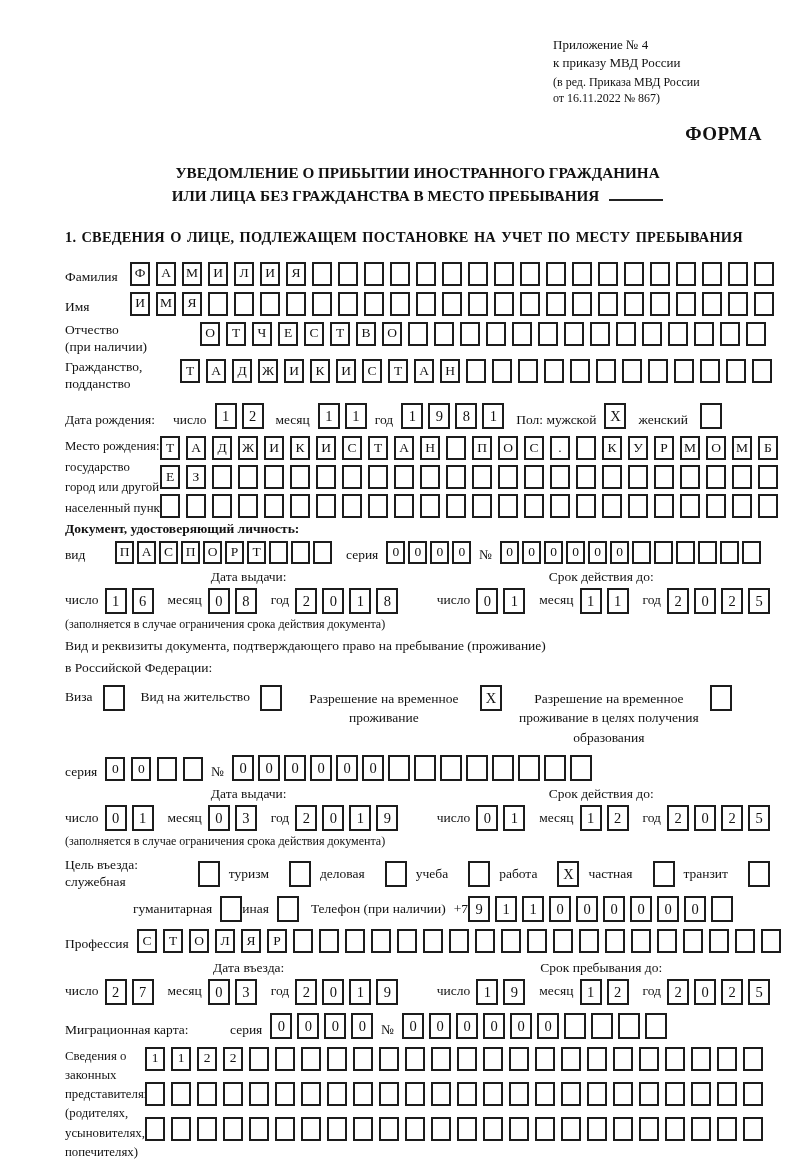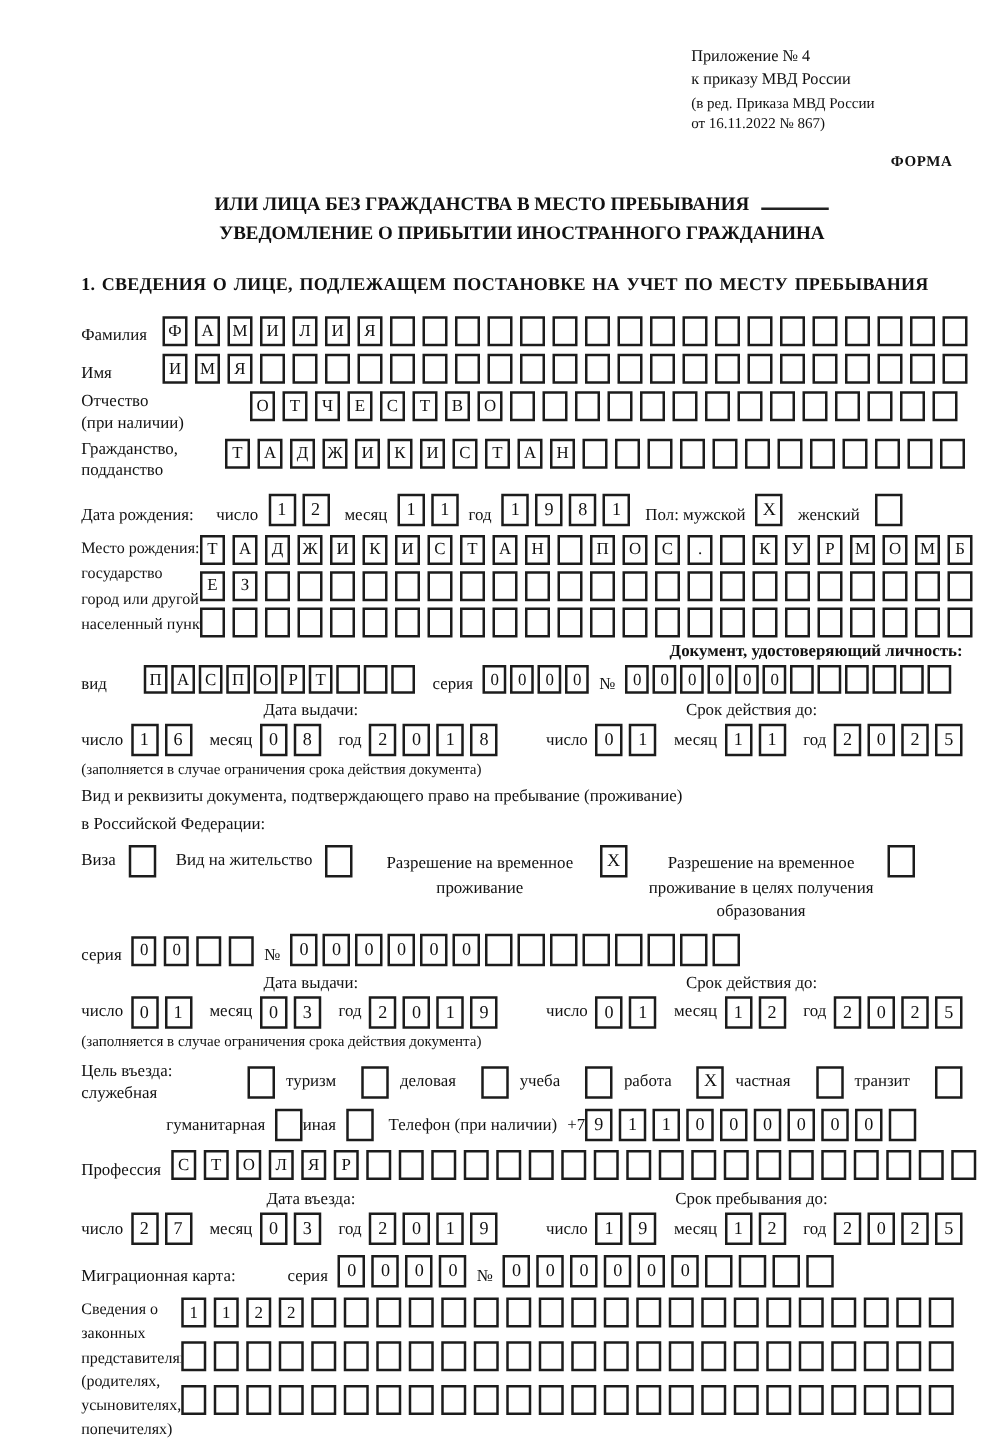--- a/index.html
+++ b/index.html
@@ -6,21 +6,21 @@
   html,body{background:#fff}
   body{width:800px;height:1163px;overflow:hidden;color:#111;
        font-family:"Liberation Serif","DejaVu Serif",serif;font-size:13.5px;line-height:1.25}
   .page{padding:36px 30px 10px 65px;position:relative}
 
   
   .hdr{margin-left:488px}
   .hdr .l{font-size:13px;line-height:1.35}
   .hdr .s{font-size:12px;line-height:1.3}
   .hdr .s.first{margin-top:4px}
-  .form-label{text-align:right;font-weight:bold;font-size:12px;margin-top:16px;letter-spacing:.5px;padding-right:8px}
+  .form-label{text-align:right;font-weight:bold;font-size:19px;margin-top:16px;letter-spacing:.5px;padding-right:8px}
 
   .title{text-align:center;font-weight:bold;font-size:15.2px;margin-top:16px;line-height:1.5}
   .title-underline{display:inline-block;width:54px;border-bottom:2px solid #222;height:1em;margin-left:10px;vertical-align:baseline}
   .section-h{font-weight:bold;font-size:14.4px;margin-top:20px;letter-spacing:.2px;word-spacing:1.5px}
 
   
   .frow{display:flex;align-items:flex-end;margin-top:6px}
   .frow.top{align-items:flex-start}
   .lbl{flex:none}
   .cellrow{display:flex;gap:6px;flex:none}
@@ -69,22 +69,22 @@
   <div class="hdr">
     <div class="l">Приложение № 4</div>
     <div class="l">к приказу МВД России</div>
     <div class="s first">(в ред. Приказа МВД России</div>
     <div class="s">от 16.11.2022 № 867)</div>
   </div>
 
   <div class="form-label">ФОРМА</div>
 
   <div class="title">
+    <div>УВЕДОМЛЕНИЕ О ПРИБЫТИИ ИНОСТРАННОГО ГРАЖДАНИНА</div>
     <div><span>ИЛИ ЛИЦА БЕЗ ГРАЖДАНСТВА В МЕСТО ПРЕБЫВАНИЯ</span><span class="title-underline"></span></div>
-    <div>УВЕДОМЛЕНИЕ О ПРИБЫТИИ ИНОСТРАННОГО ГРАЖДАНИНА</div>
   </div>
 
   <div class="section-h">1. СВЕДЕНИЯ О ЛИЦЕ, ПОДЛЕЖАЩЕМ ПОСТАНОВКЕ НА УЧЕТ ПО МЕСТУ ПРЕБЫВАНИЯ</div>
 
   <div class="frow" style="margin-top:16px">
     <span class="lbl w65">Фамилия</span>
     <span class="cellrow">
         <span class="cell">Ф</span>
         <span class="cell">А</span>
         <span class="cell">М</span>
@@ -314,21 +314,21 @@
           <span class="cell"></span>
           <span class="cell"></span>
           <span class="cell"></span>
           <span class="cell"></span>
           <span class="cell"></span>
           <span class="cell"></span>
         </span>
     </span>
   </div>
 
-  <div style="text-align:right;font-weight:bold;margin-top:3px">Документ, удостоверяющий личность:</div>
+  <div style="text-align:left;font-weight:bold;margin-top:3px">Документ, удостоверяющий личность:</div>
 
   <div class="frow" style="margin-top:3px">
     <span class="lbl w50">вид</span>
     <span class="cellrow tight">
         <span class="cell">П</span>
         <span class="cell">А</span>
         <span class="cell">С</span>
         <span class="cell">П</span>
         <span class="cell">О</span>
         <span class="cell">Р</span>

